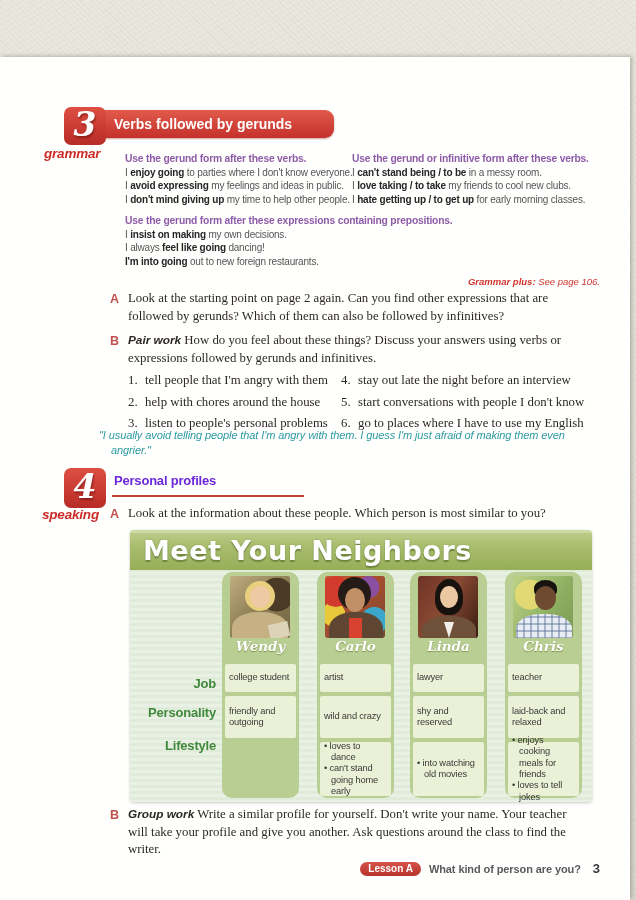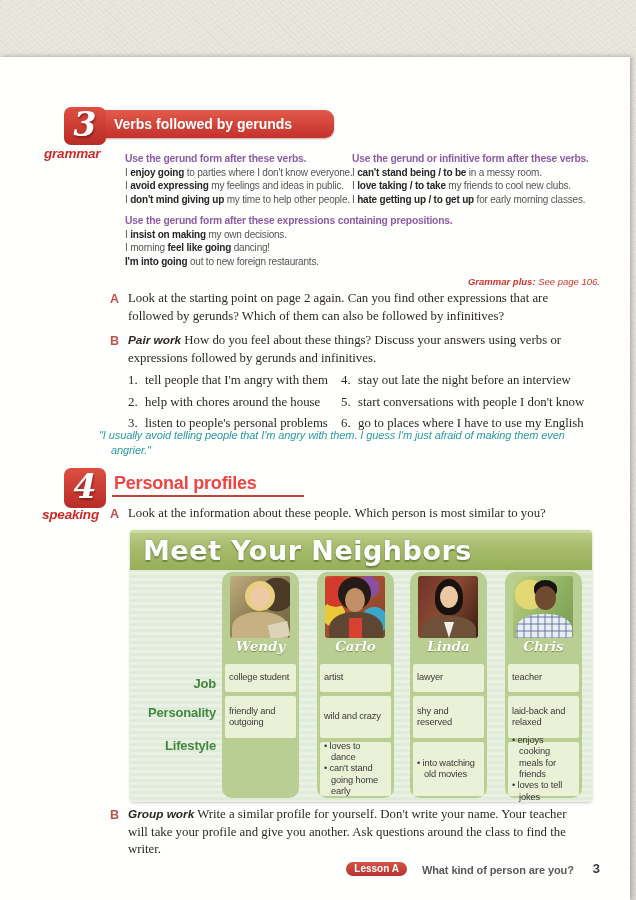--- a/index.html
+++ b/index.html
@@ -29,21 +29,21 @@
   .pill3{
     left:84px;top:53px;height:28px;width:220px;border-radius:9px;z-index:2;
     background:linear-gradient(180deg,#e25a4c,#c4312b);
     color:#fff;font-weight:bold;font-size:14px;line-height:28px;padding-left:30px;
     box-shadow:0 1px 2px rgba(120,30,20,.4);
   }
   .margin-label{
     color:#cc2b28;font-style:italic;font-weight:bold;font-size:13.5px;letter-spacing:-.2px;
   }
   .sec4-title{
-    color:#ef4444;font-weight:bold;font-size:18px;letter-spacing:-.2px;
+    color:#6d28d9;font-weight:bold;font-size:13px;letter-spacing:-.2px;
   }
   .sec4-underline{height:2px;background:#c2453c;}
 
   
   .gx{font-size:10px;letter-spacing:-.2px;line-height:13.5px;color:#555;white-space:nowrap;}
   .gx .hd{color:#8e5ca6;font-weight:bold;font-size:10.3px;}
   .gx b{color:#262626;}
   .gcols{display:flex;}
   .gcol-l{width:227px;}
   .gcol-r{width:243px;}
@@ -125,21 +125,21 @@
   .p-chris .ph-bg{background:radial-gradient(circle at 28% 30%,#e3d974 0 24%,transparent 25%),linear-gradient(120deg,#bcd287 0%,#8fb062 60%,#7a9b52 100%);}
   .p-chris .ph-hair{top:4px;left:21px;width:23px;height:17px;border-radius:50% 50% 35% 35%;background:#171310;}
   .p-chris .ph-face{top:10px;left:22px;width:21px;height:24px;border-radius:50%;background:#6e4a31;}
   .p-chris .ph-body{bottom:-8px;left:3px;width:56px;height:32px;border-radius:45% 45% 0 0;
     background:
       repeating-linear-gradient(90deg, rgba(90,110,150,.45) 0 2px, transparent 2px 7px),
       repeating-linear-gradient(0deg, rgba(90,110,150,.45) 0 2px, transparent 2px 7px),
       #e8edf3;}
 
   
-  .footer{display:flex;align-items:flex-end;gap:15px;}
+  .footer{display:flex;align-items:center;gap:8px;}
   .lesson-badge{
     background:linear-gradient(180deg,#d4534a,#b7332c);border:1px solid #992а22;
     border-radius:9px;color:#fff;font-weight:bold;font-size:10px;padding:1px 8px 2px;
   }
   .footer-q{color:#5a5a5a;font-weight:bold;font-size:11px;letter-spacing:-.1px;}
   .footer-pn{color:#3a3a3a;font-weight:bold;font-size:13px;margin-left:4px;}
 </style>
 </head>
 <body>
 
@@ -160,21 +160,21 @@
       <div class="gcol-r gx">
         <div class="hd">Use the gerund or infinitive form after these verbs.</div>
         <div><span>I </span><b>can't stand being / to be</b><span> in a messy room.</span></div>
         <div><span>I </span><b>love taking / to take</b><span> my friends to cool new clubs.</span></div>
         <div><span>I </span><b>hate getting up / to get up</b><span> for early morning classes.</span></div>
       </div>
     </div>
     <div class="gblock2 gx">
       <div class="hd">Use the gerund form after these expressions containing prepositions.</div>
       <div><span>I </span><b>insist on making</b><span> my own decisions.</span></div>
-      <div><span>I morning </span><b>feel like going</b><span> dancing!</span></div>
+      <div><span>I always </span><b>feel like going</b><span> dancing!</span></div>
       <div><span></span><b>I'm into going</b><span> out to new foreign restaurants.</span></div>
     </div>
     <div class="gplus"><b>Grammar plus:</b><span> See page 106.</span></div>
   </div>
 
   <div class="abs exletter" style="left:110px;top:235px;">A</div>
   <div class="abs extext" style="left:128px;top:233px;width:462px;">Look at the starting point on page 2 again. Can you find other expressions that are followed by gerunds? Which of them can also be followed by infinitives?</div>
 
   <div class="abs exletter" style="left:110px;top:277px;">B</div>
   <div class="abs extext" style="left:128px;top:275px;width:455px;"><span class="exbold">Pair work</span><span>  How do you feel about these things? Discuss your answers using verbs or expressions followed by gerunds and infinitives.</span></div>

